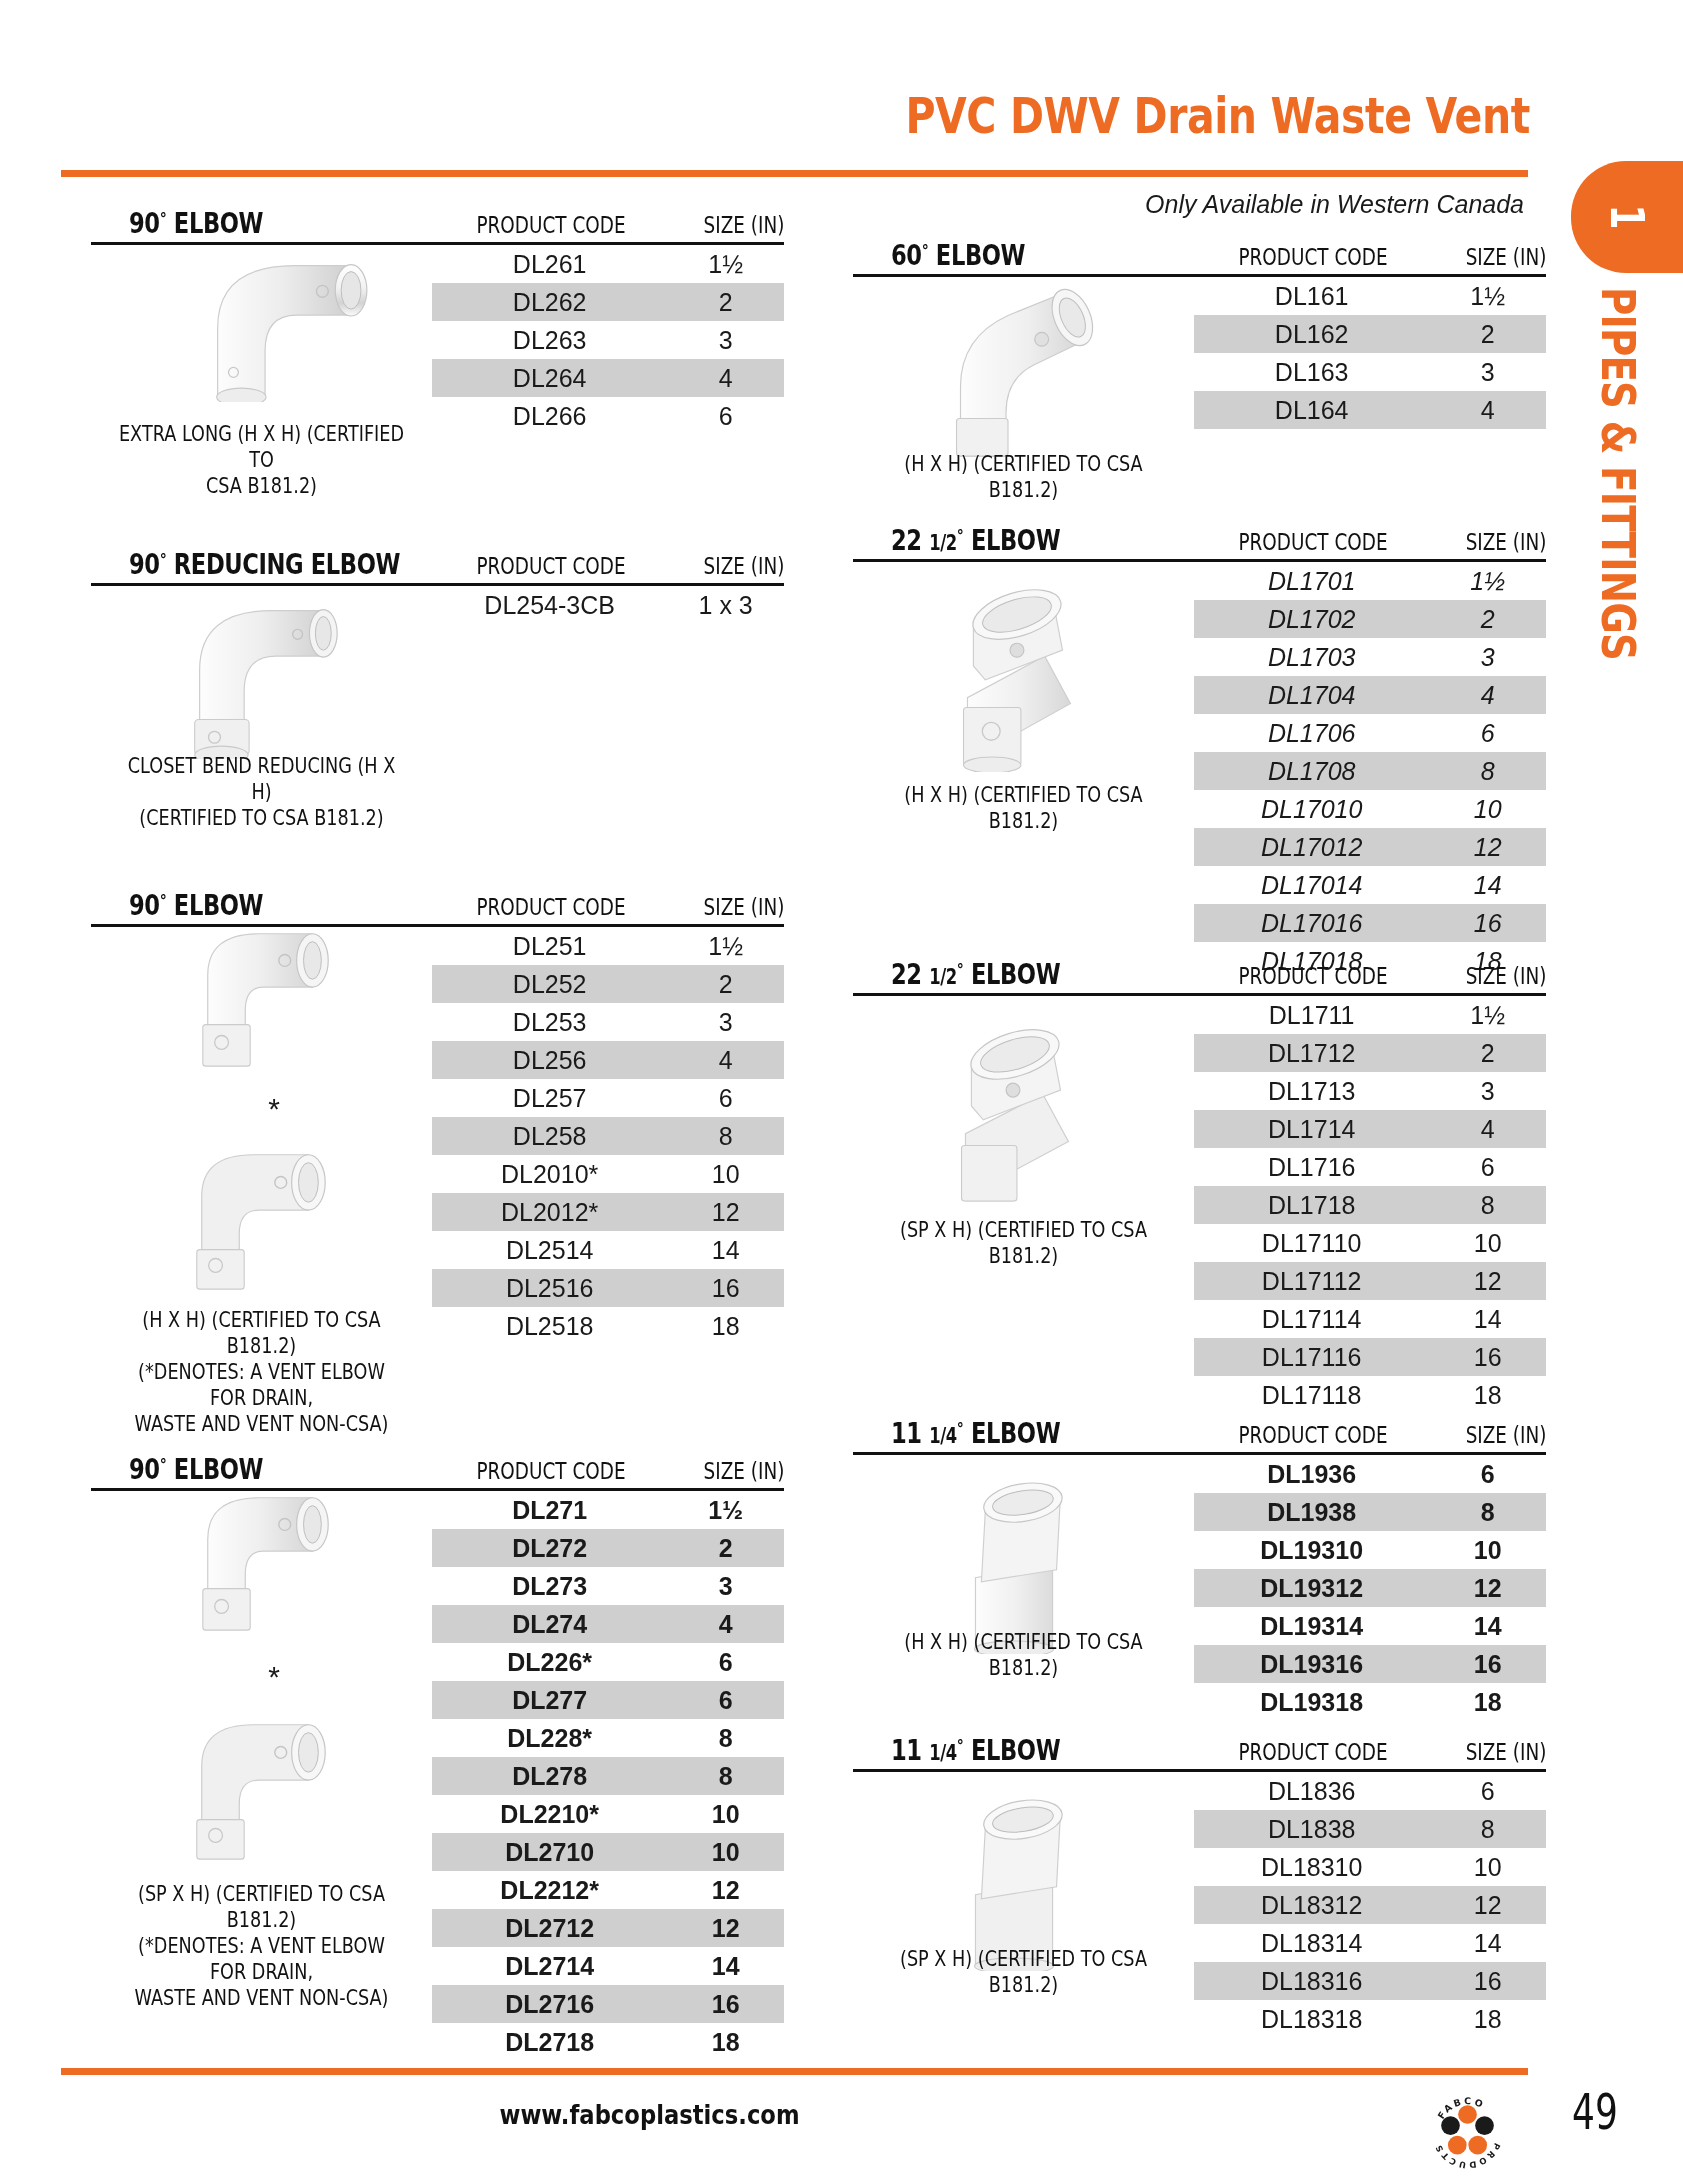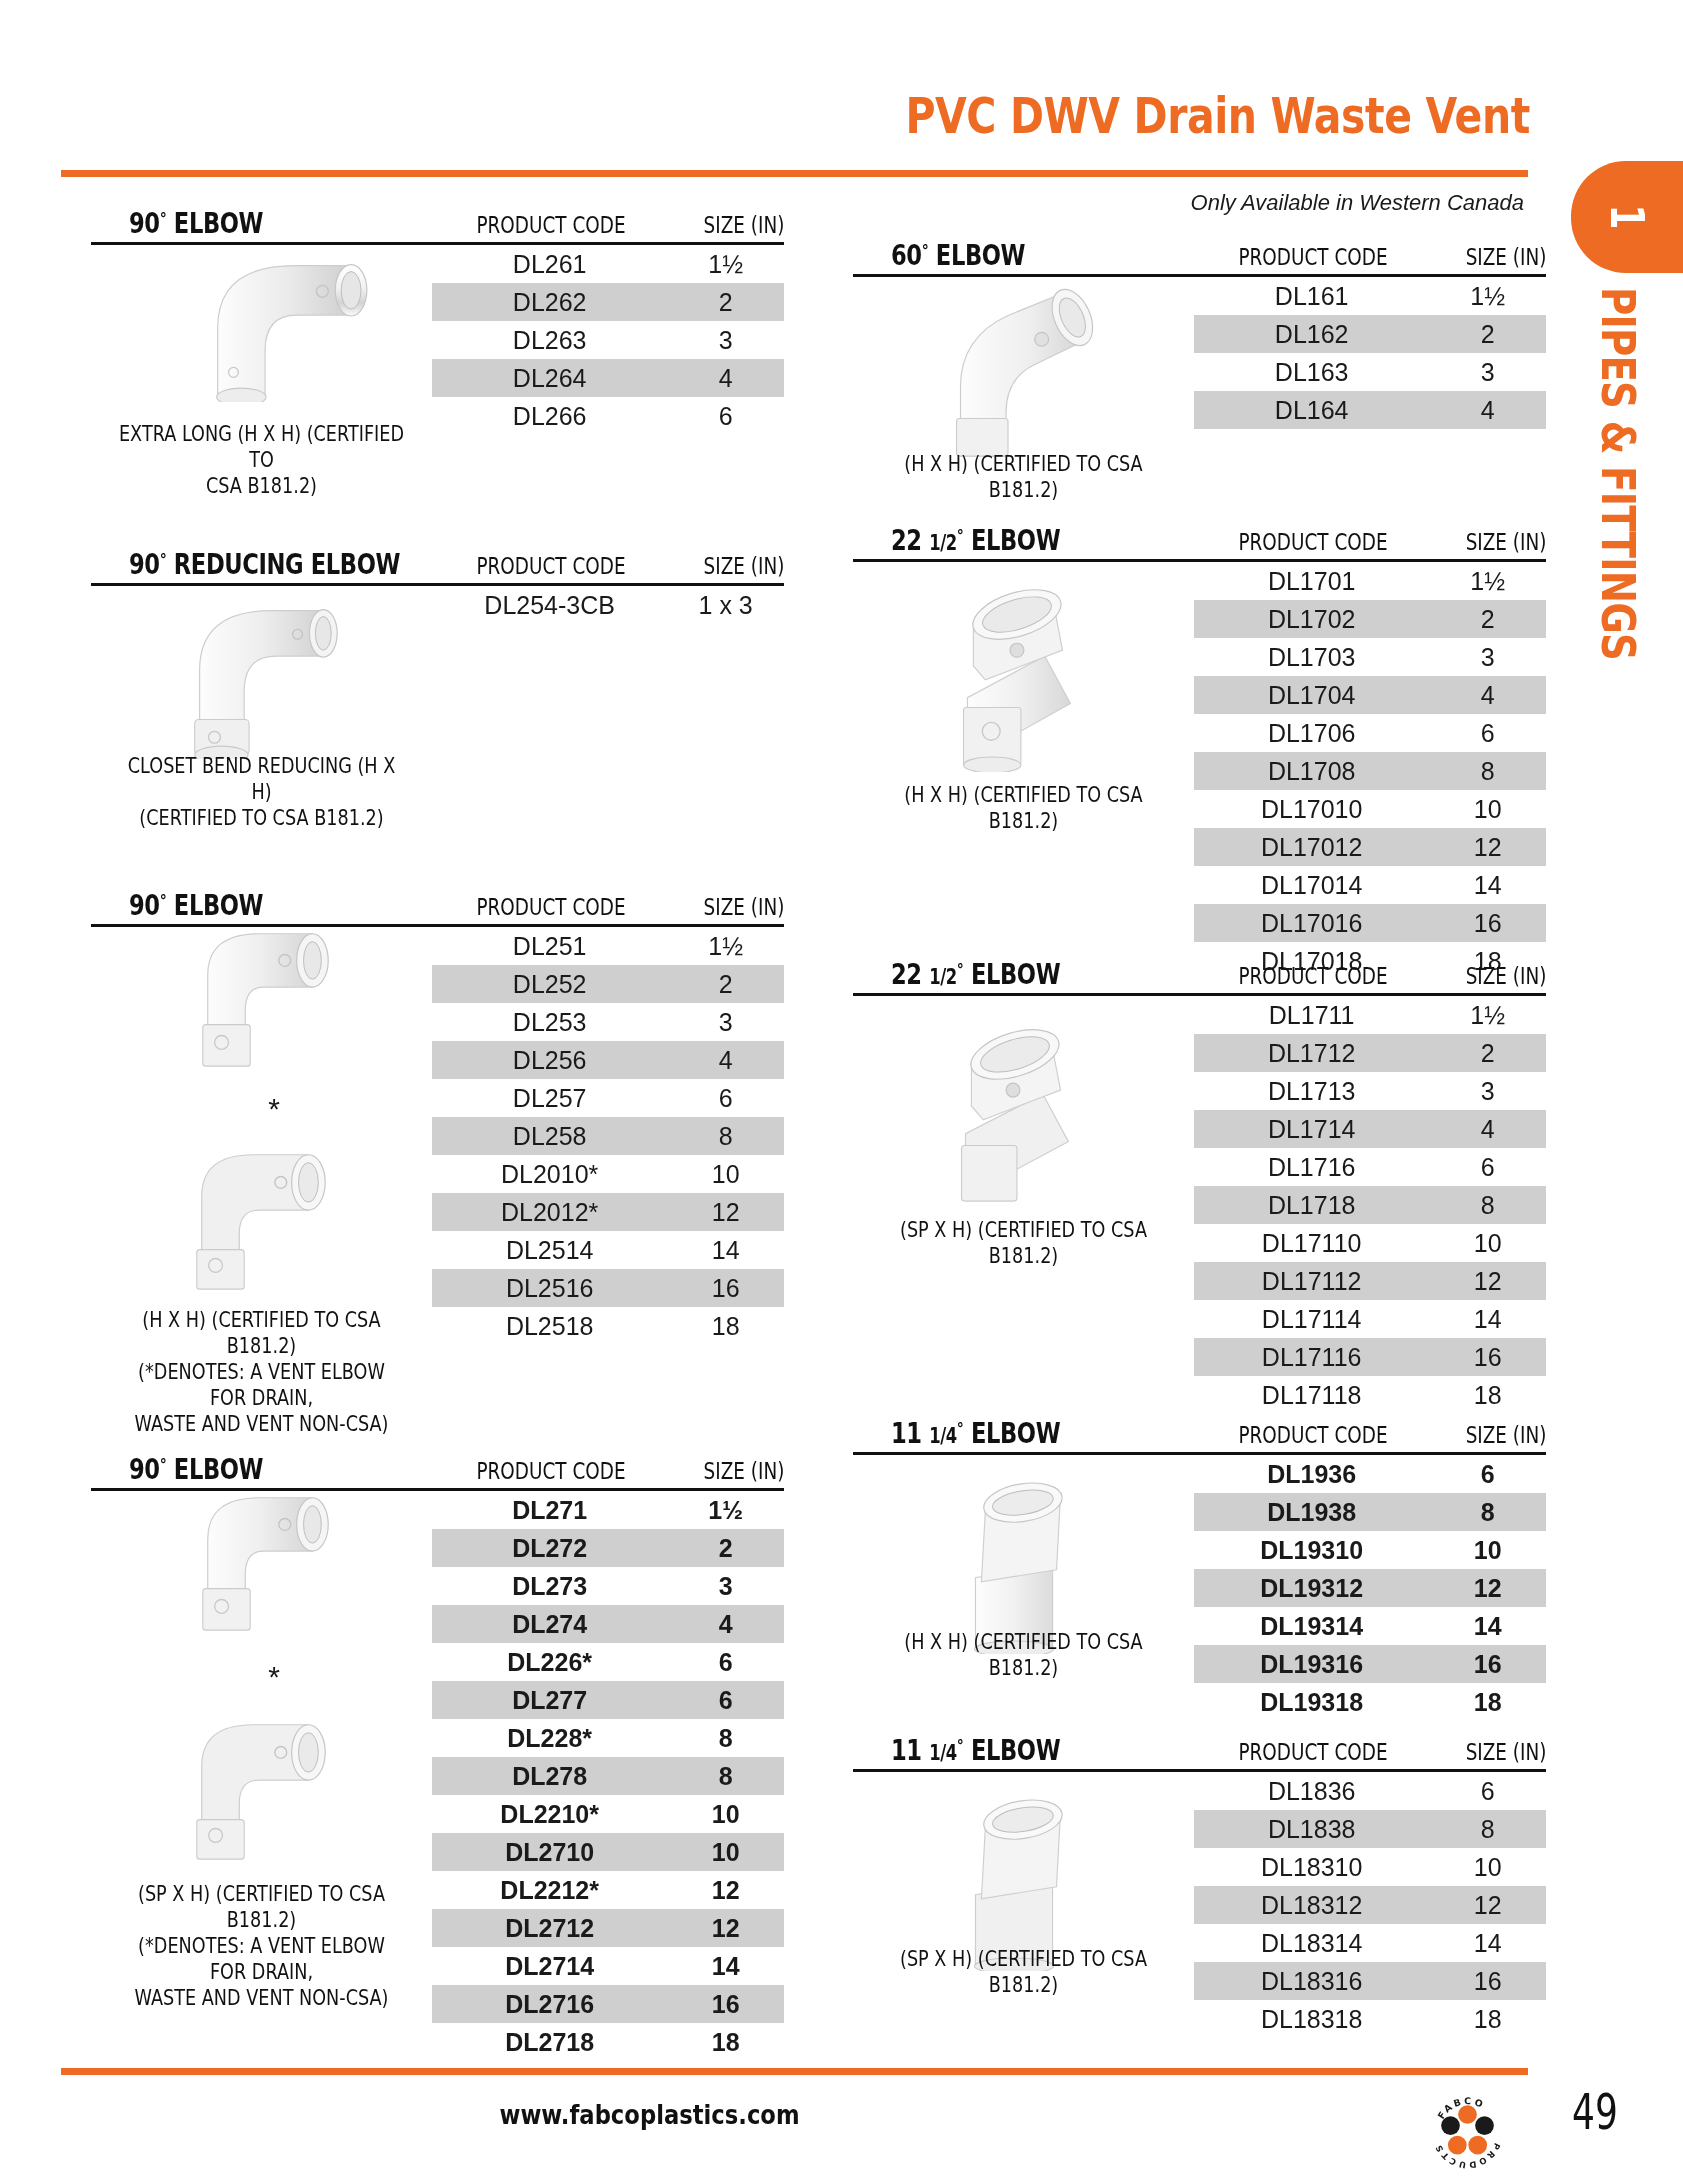--- a/index.html
+++ b/index.html
@@ -99,21 +99,21 @@
 
   
   .west-note {
     position: absolute;
     top: 190px;
     left: 871px;
     width: 653px;
     text-align: right;
     font-family: "Liberation Sans", sans-serif;
     font-style: italic;
-    font-size: 22px;
+    font-size: 25px;
     color: #1a1a1a;
   }
 
   
   .col-left  { position: absolute; top: 0; left: 91px;  width: 693px; }
   .col-right { position: absolute; top: 0; left: 853px; width: 693px; }
 
   
   .section { position: absolute; width: 693px; }
 
@@ -605,21 +605,21 @@
           <div>(H X H) (CERTIFIED TO CSA B181.2)</div>
         </div>
       </div>
       <div class="section" style="top: 511px;">
         <div class="sec-head-row">
           <div class="sec-title">22 <span class="frac">1/2</span><span class="deg">°</span> ELBOW</div>
           <div class="th-code">PRODUCT CODE</div>
           <div class="th-size">SIZE (IN)</div>
         </div>
         <div class="head-rule" style="top: 48px;"></div>
-        <div class="tbl" style="top: 51px;">
+        <div class="tbl" style="top: 51px; font-style: italic;">
           <div class="trow">
             <div class="tc-code">DL1701</div>
             <div class="tc-size">1½</div>
           </div>
           <div class="trow alt">
             <div class="tc-code">DL1702</div>
             <div class="tc-size">2</div>
           </div>
           <div class="trow">
             <div class="tc-code">DL1703</div>

